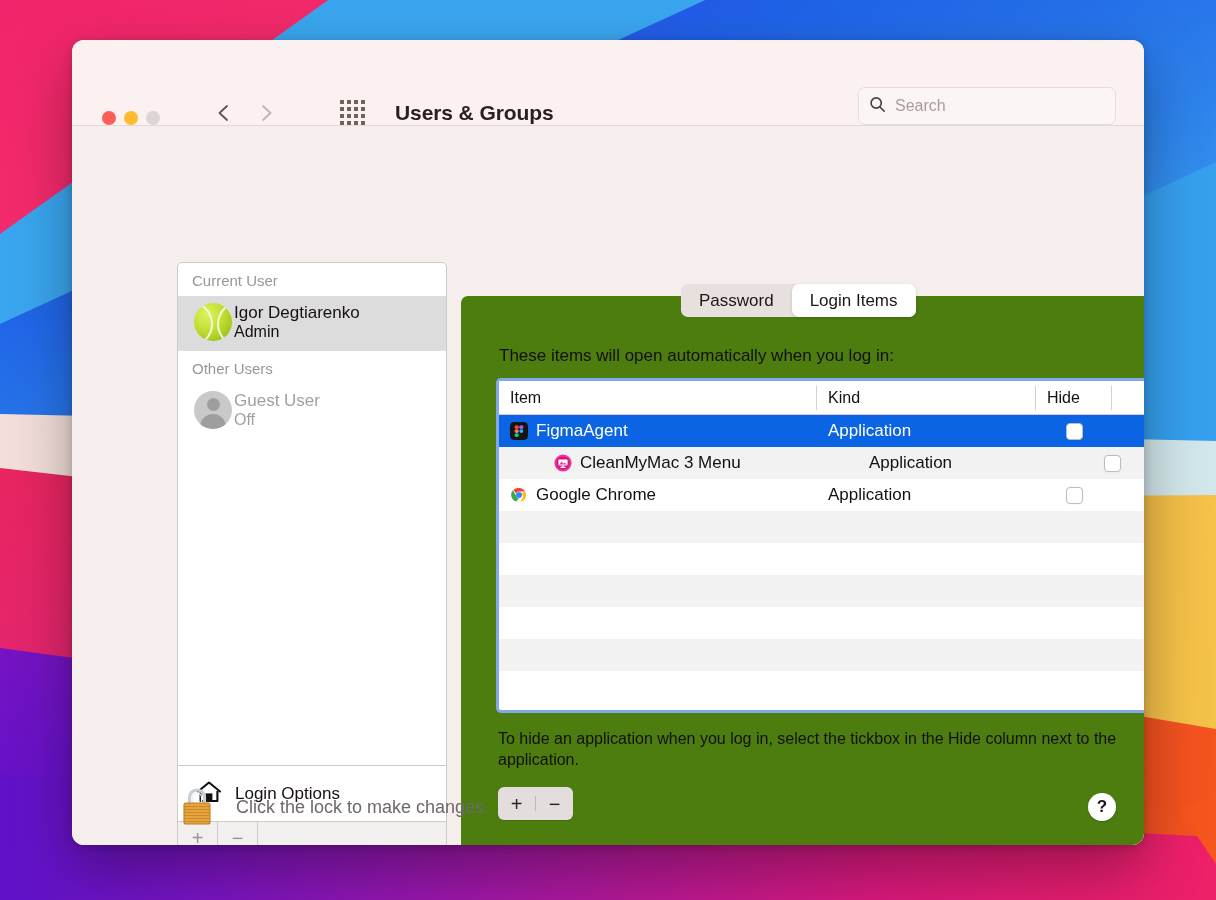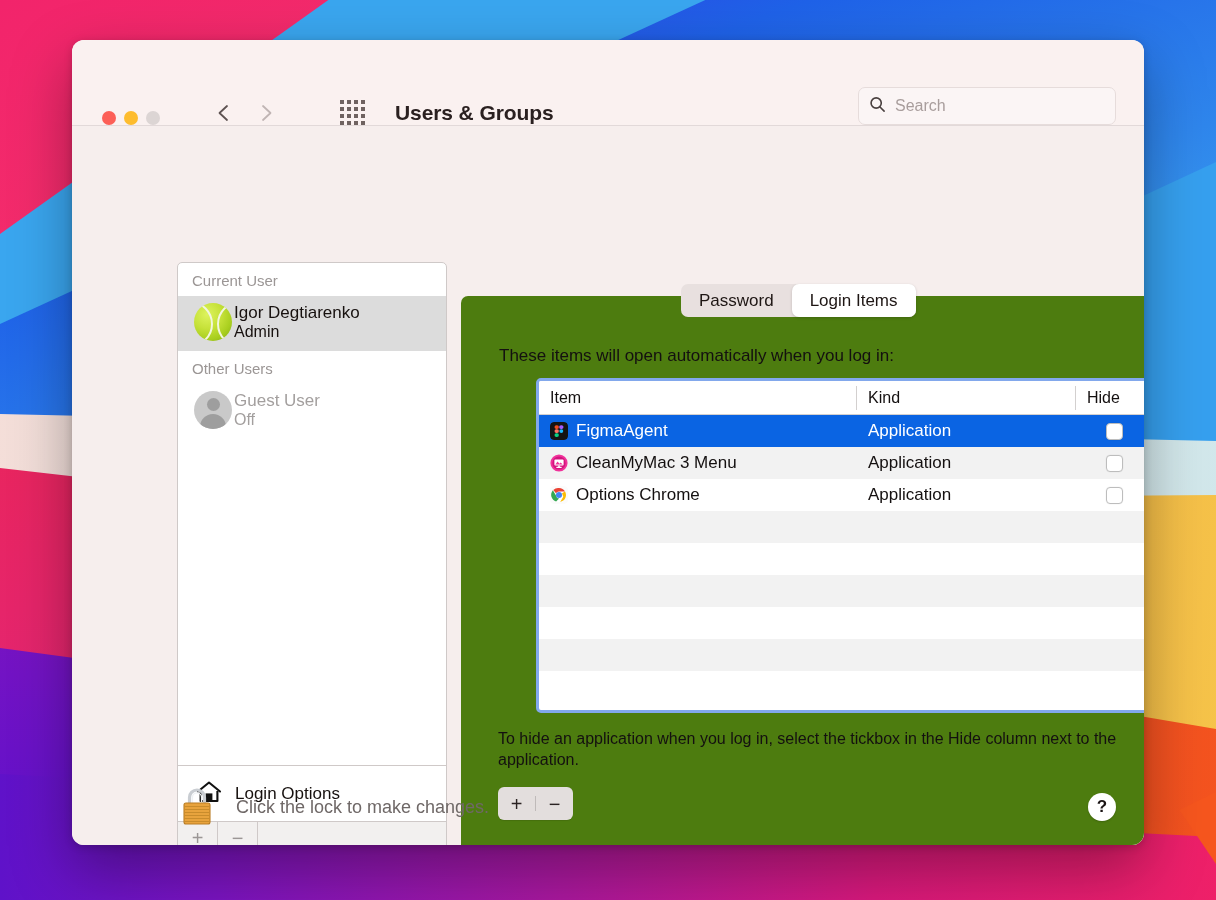--- a/index.html
+++ b/index.html
@@ -266,21 +266,20 @@
 
   
   #table {
     position: absolute;
     left: 35px; top: 82px;
     width: 657px; height: 335px;
     background: #ffffff;
     border: 3px solid #82a8ec;
     border-radius: 5px;
     overflow: hidden;
-    margin-left: 40px;
   }
   #thead {
     display: flex;
     height: 34px;
     background: #ffffff;
     border-bottom: 1px solid #d3d0cf;
     align-items: center;
   }
   .th {
     font-size: 16px;
@@ -293,21 +292,21 @@
   .th-item { width: 318px; border-right: 1px solid #d3d0cf; }
   .th-kind { width: 219px; border-right: 1px solid #d3d0cf; text-align: right; }
   .th-hide { width: 76px; border-right: 1px solid #d3d0cf; }
   .th-end  { flex: 1; }
 
   .trow {
     display: flex;
     height: 32px;
     align-items: center;
   }
-  .trow.odd  { background: #f2f2f2; }
+  .trow.odd  { background: #f2f2f2; padding-left: 44px; }
   .trow.even { background: #ffffff; }
   .trow.selected { background: #0a64e3; }
   .cell-item {
     width: 318px;
     display: flex; align-items: center; gap: 8px;
     padding-left: 11px;
   }
   .cell-kind { width: 219px; padding-left: 11px; }
   .cell-hide { width: 76px; display: flex; align-items: center; justify-content: center; }
   .cell-end  { flex: 1; }
@@ -553,21 +552,21 @@
                 <svg viewBox="0 0 18 18" width="18" height="18">
                   <rect x="0" y="0" width="18" height="18" rx="4" fill="#fbfbfb"></rect>
                   <circle cx="9" cy="9" r="7" fill="#ffffff"></circle>
                   <path d="M9 2a7 7 0 0 1 6.06 3.5H9a3.5 3.5 0 0 0-3.03 1.75L3.3 3.9A7 7 0 0 1 9 2z" fill="#ea4335"></path>
                   <path d="M2.9 4.3 5.96 9.6A3.5 3.5 0 0 0 9 12.5h.1L6.1 15.6A7 7 0 0 1 2.9 4.3z" fill="#34a853"></path>
                   <path d="M15.06 5.5A7 7 0 0 1 10.2 15.9l3.03-5.25A3.5 3.5 0 0 0 12.5 9a3.5 3.5 0 0 0-.5-1.8z" fill="#fbbc05"></path>
                   <circle cx="9" cy="9" r="3.05" fill="#4285f4"></circle>
                   <circle cx="9" cy="9" r="2.1" fill="#ffffff" opacity="0"></circle>
                 </svg>
               </span>
-              <span class="item-name">Options Chrome</span>
+              <span class="item-name">Google Chrome</span>
             </span>
             <span class="cell-kind">
               <span class="kind-name">Application</span>
             </span>
             <span class="cell-hide">
               <span class="chk"></span>
             </span>
             <span class="cell-end"></span>
           </div>
 

